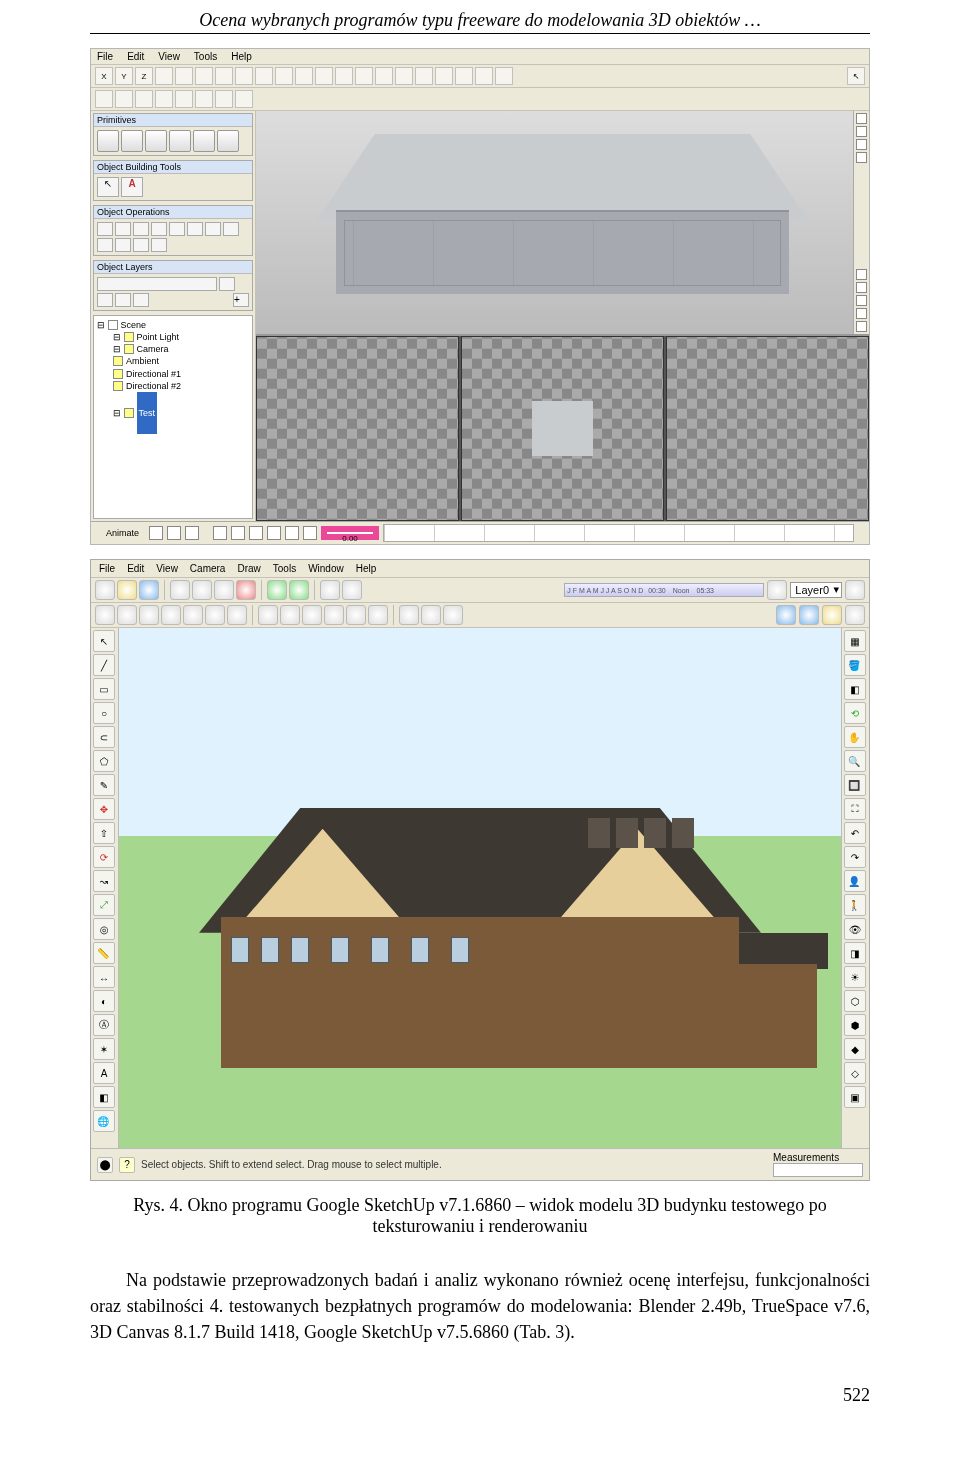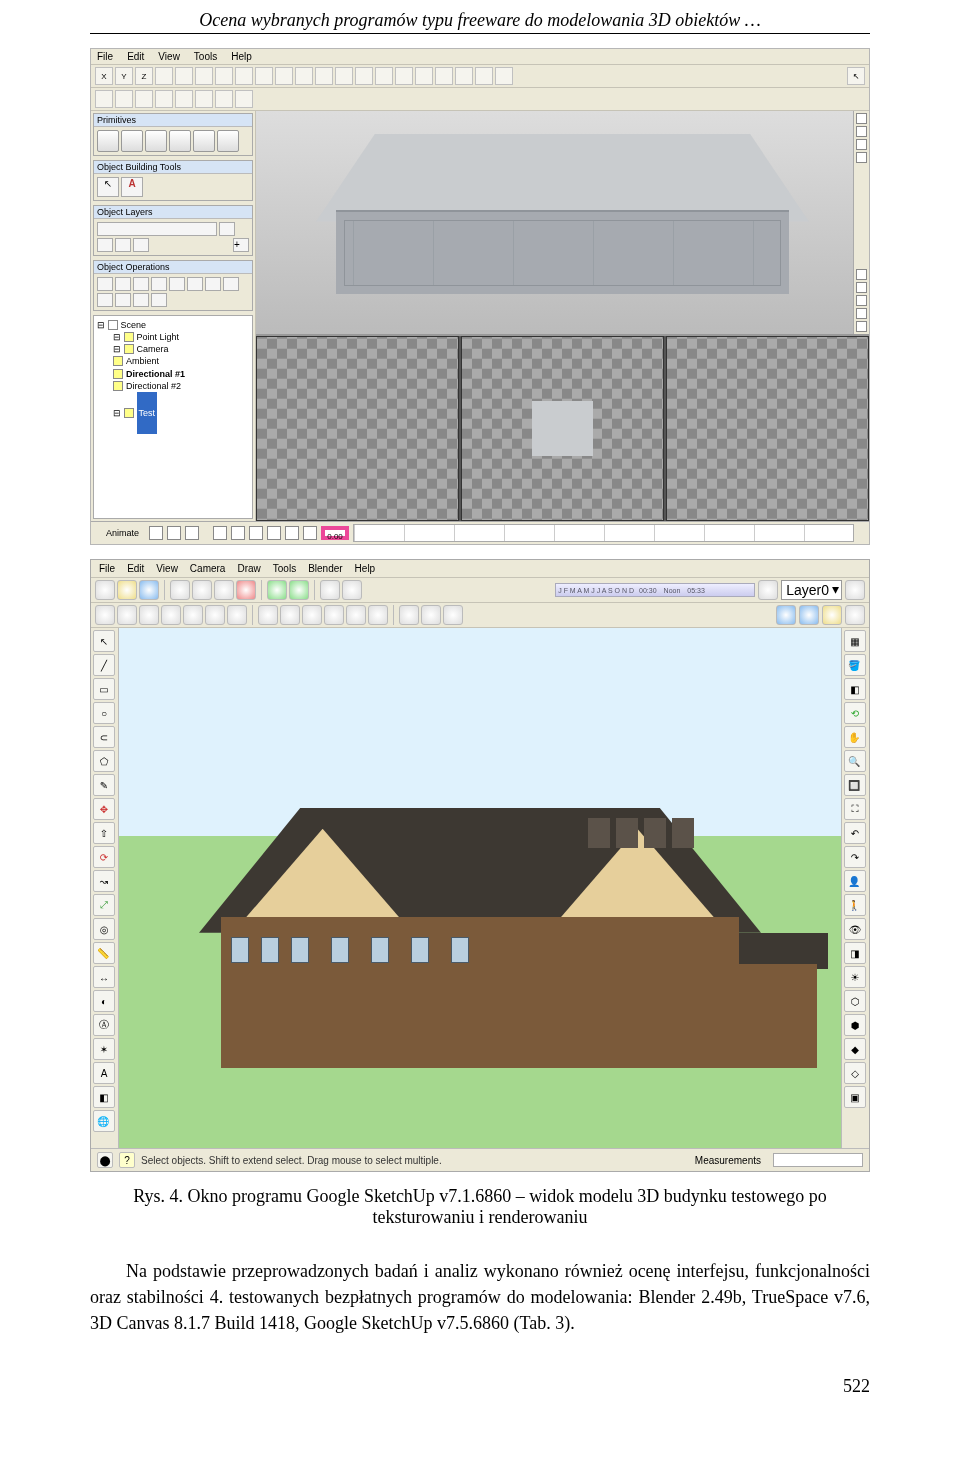--- a/index.html
+++ b/index.html
@@ -74,41 +74,41 @@
   .wall { position:absolute; left:4%; right:4%; bottom:0; height:52%; background:#a6aab0; border-top:2px solid #8f949a;}
   .wall::after{content:"";position:absolute;inset:8px;border:1px solid #8f949a; background:linear-gradient(90deg,#a6aab0 0 10%, #9aa0a6 10% 11%, #a6aab0 11% 22%) repeat; background-size:80px 100%;}
   .dormer{position:absolute;top:8px;width:24px;height:26px;background:#c9cccf;}
   .d1{right:70px;} .d2{right:100px;} .d3{right:130px;} .d4{right:160px;}
 
   
   .animbar{display:flex;align-items:center;gap:4px;padding:2px 15px;border-top:1px solid #aaa;background:#ece9d8;}
   .animlabel{font-size:9px;margin-right:6px;}
   .playbtn{width:14px;height:14px;border:1px solid #888;background:#fff;}
   .timeline{flex:1;height:18px;background:#fff;border:1px solid #aaa;background-image:repeating-linear-gradient(90deg,#ccc 0 1px,transparent 1px 50px);}
-  .frameval{width:28px;height:14px;border:4px solid #ec4899;background:#fff;font-size:8px;text-align:center;line-height:14px;}
+  .frameval{width:58px;height:14px;border:6px solid #ec4899;background:#fff;font-size:8px;text-align:center;line-height:14px;}
 
   
   .caption { text-align:center; font-size:18px; margin: 8px 0 30px 0; }
 
   
   .sketchup-app {
     border:1px solid #aaa; background:#e8e6dd;
     font-family: Tahoma, Arial, sans-serif; font-size:10px;
     margin-bottom: 14px;
   }
   .sk-menubar{display:flex;gap:12px;padding:3px 8px;background:#ece9d8;border-bottom:1px solid #c6c3b6;}
   .sk-toolbar{display:flex;gap:2px;padding:2px 4px;border-bottom:1px solid #c6c3b6;align-items:center;background:#ece9d8;}
   .sk-icon{width:20px;height:20px;border:1px solid #bbb;border-radius:3px;background:radial-gradient(#fff,#ddd);}
   .sk-icon.red{background:radial-gradient(#fff,#e88);}
   .sk-icon.blue{background:radial-gradient(#fff,#8be);}
   .sk-icon.green{background:radial-gradient(#fff,#8d8);}
   .sk-icon.yellow{background:radial-gradient(#fff,#ed8);}
   .sk-sep{width:1px;height:20px;background:#bbb;margin:0 3px;}
   .sk-right-ctl{margin-left:auto;display:flex;gap:3px;align-items:center;}
-  .sk-layerbox{border:1px solid #999;background:#fff;padding:1px 12px 1px 4px;font-size:14px;position:relative;}
+  .sk-layerbox{border:1px solid #999;background:#fff;padding:1px 12px 1px 4px;font-size:11px;position:relative;}
   .sk-layerbox::after{content:"▾";position:absolute;right:2px;top:0;}
   .sk-timebar{height:14px;background:linear-gradient(#eef,#cce);border:1px solid #aab;width:200px;font-size:7px;display:flex;align-items:center;padding:0 2px;gap:1px;color:#556;}
 
   .sk-body{display:flex;height:520px;}
   .sk-left{width:28px;background:#ece9d8;border-right:1px solid #bbb;display:flex;flex-direction:column;gap:2px;padding:2px;}
   .sk-ltool{width:22px;height:22px;border:1px solid #bbb;border-radius:2px;background:#f5f5f0;display:flex;align-items:center;justify-content:center;font-size:10px;}
   .sk-right{width:28px;background:#ece9d8;border-left:1px solid #bbb;display:flex;flex-direction:column;gap:2px;padding:2px;}
   .sk-view{flex:1;position:relative;background:linear-gradient(#dff2fd 0 40%, #a5d88e 40% 100%);}
   .sk-house{position:absolute;left:80px;right:80px;bottom:80px;height:260px;}
   .sk-roof{position:absolute;left:0;right:0;top:0;height:48%;background:#3d3832;clip-path:polygon(0 100%,18% 0,82% 0,100% 100%);}
@@ -116,21 +116,21 @@
   .sk-gable2{position:absolute;right:6%;top:8%;width:32%;height:40%;background:#e6cf9b;clip-path:polygon(0 100%,50% 0,100% 100%);} 
   .sk-wall{position:absolute;left:4%;right:4%;bottom:0;height:58%;background:#7b5a3a;}
   .sk-window{position:absolute;width:18px;height:26px;background:#b9cfe0;border:1px solid #4a5a68;}
   .sk-dormers{position:absolute;top:4%;right:12%;display:flex;gap:6px;}
   .sk-dormer{width:22px;height:30px;background:#5b5249;}
   .sk-wing{position:absolute;right:-10%;bottom:0;width:34%;height:40%;background:#7b5a3a;}
   .sk-wing-roof{position:absolute;right:-12%;bottom:38%;width:38%;height:14%;background:#3d3832;}
 
   .sk-status{display:flex;align-items:center;gap:6px;padding:3px 6px;border-top:1px solid #bbb;background:#ece9d8;font-size:10px;}
   .sk-status .hint{color:#333;}
-  .sk-meas{margin-left:auto;display:flex;align-items:center;gap:12px;}
+  .sk-meas{margin-left:auto;display:flex;gap:0;flex-direction:column;}
   .sk-meas input{width:90px;height:14px;border:1px solid #aaa;}
 
   
   .para { font-size:18px; line-height:1.45; text-align:justify; margin-top:12px; }
   .para-indent{ text-indent:36px; }
   .pagenum { text-align:right; font-size:18px; margin-top:40px; }
 </style>
 </head>
 <body>
 
@@ -195,68 +195,68 @@
           </div>
         </div>
         <div class="panel">
           <div class="panel-title">Object Building Tools</div>
           <div class="panel-body">
             <div class="smallbtn" style="width:22px;height:20px;text-align:center;">↖</div>
             <div class="smallbtn" style="width:22px;height:20px;text-align:center;font-weight:bold;color:#b33;">A</div>
           </div>
         </div>
         <div class="panel">
+          <div class="panel-title">Object Operations</div>
+          <div class="panel-body">
+            <div class="smallbtn"></div>
+            <div class="smallbtn"></div>
+            <div class="smallbtn"></div>
+            <div class="smallbtn"></div>
+            <div class="smallbtn"></div>
+            <div class="smallbtn"></div>
+            <div class="smallbtn"></div>
+            <div class="smallbtn"></div>
+            <div class="smallbtn"></div>
+            <div class="smallbtn"></div>
+            <div class="smallbtn"></div>
+            <div class="smallbtn"></div>
+          </div>
+        </div>
+        <div class="panel">
           <div class="panel-title">Object Layers</div>
           <div class="panel-body">
             <div class="smallbtn" style="width:120px;"></div>
             <div class="smallbtn"></div>
             <div class="smallbtn"></div>
             <div class="smallbtn"></div>
             <div class="smallbtn"></div>
             <div class="smallbtn" style="margin-left:auto">+</div>
           </div>
         </div>
-        <div class="panel">
-          <div class="panel-title">Object Operations</div>
-          <div class="panel-body">
-            <div class="smallbtn"></div>
-            <div class="smallbtn"></div>
-            <div class="smallbtn"></div>
-            <div class="smallbtn"></div>
-            <div class="smallbtn"></div>
-            <div class="smallbtn"></div>
-            <div class="smallbtn"></div>
-            <div class="smallbtn"></div>
-            <div class="smallbtn"></div>
-            <div class="smallbtn"></div>
-            <div class="smallbtn"></div>
-            <div class="smallbtn"></div>
-          </div>
-        </div>
         <div class="scene-tree">
           <div class="tree-row tree-root">
               <span>⊟</span>
               <span class="tree-icon"></span>
               <span>Scene</span>
             </div>
           <div class="tree-row" style="padding-left:16px;">
               <span>⊟</span>
               <span class="tree-icon"></span>
               <span>Point Light</span>
             </div>
           <div class="tree-row" style="padding-left:16px;">
               <span>⊟</span>
               <span class="tree-icon"></span>
               <span>Camera</span>
             </div>
           <div class="tree-row" style="padding-left:16px;">
               <span class="tree-icon"></span>
               <span>Ambient</span>
             </div>
-          <div class="tree-row" style="padding-left:16px;font-weight:bold;">
+          <div class="tree-row" style="padding-left:16px;">
               <span class="tree-icon"></span>
               <span>Directional #1</span>
             </div>
           <div class="tree-row" style="padding-left:16px;">
               <span class="tree-icon"></span>
               <span>Directional #2</span>
             </div>
           <div class="tree-row" style="padding-left:16px;">
               <span>⊟</span>
               <span class="tree-icon"></span>
@@ -317,21 +317,21 @@
 
 
   <div class="sketchup-app">
     <div class="sk-menubar">
       <span>File</span>
       <span>Edit</span>
       <span>View</span>
       <span>Camera</span>
       <span>Draw</span>
       <span>Tools</span>
-      <span>Blender</span>
+      <span>Window</span>
       <span>Help</span>
     </div>
     <div class="sk-toolbar">
       <div class="sk-icon"></div>
       <div class="sk-icon yellow"></div>
       <div class="sk-icon blue"></div>
       <div class="sk-sep"></div>
       <div class="sk-icon"></div>
       <div class="sk-icon"></div>
       <div class="sk-icon"></div>

